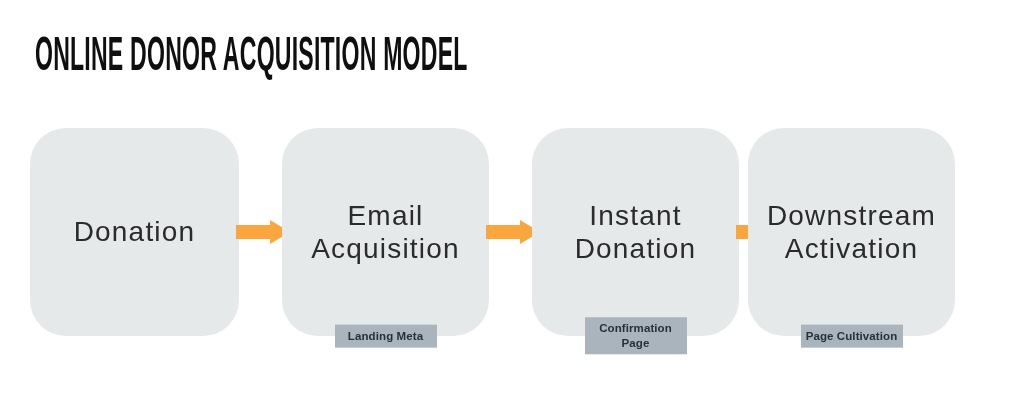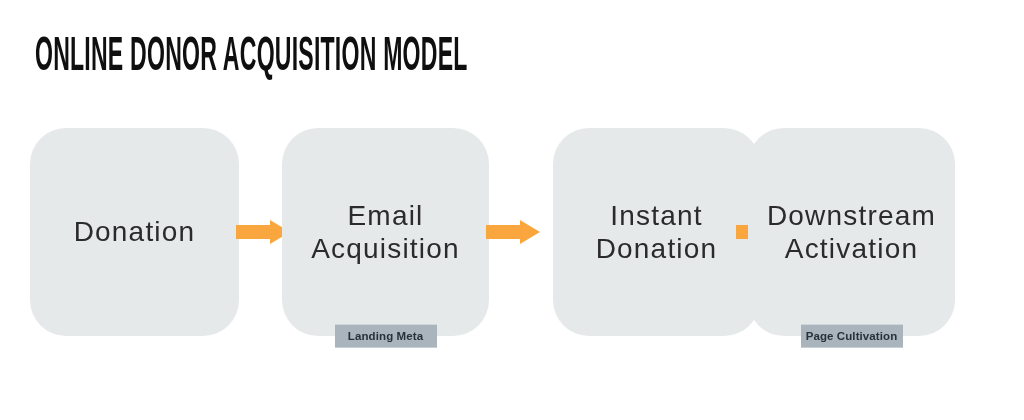--- a/index.html
+++ b/index.html
@@ -26,21 +26,21 @@
     transform: scaleX(0.48);
     transform-origin: left top;
   }
   .stage {
     position: absolute;
     top: 128px;
     width: 207px; height: 208px;
   }
   .stage.s1 { left: 30px; width: 209px; }
   .stage.s2 { left: 282px; }
-  .stage.s3 { left: 553px; }
+  .stage.s3 { left: 532px; }
   .stage.s4 { left: 748px; }
   .box {
     position: absolute;
     inset: 0;
     background: var(--box-fill, #e5e9ea);
     border-radius: 36px;
     display: flex;
     align-items: center;
     justify-content: center;
   }
@@ -108,20 +108,21 @@
   <div class="arrow a2">
     <svg width="54" height="24" viewBox="0 0 54 24" aria-hidden="true">
       <polygon points="0,5 34,5 34,0 54,12 34,24 34,19 0,19" fill="currentColor"></polygon>
     </svg>
   </div>
 
   <div class="stage s3">
     <div class="box">
       <div class="box-label">Instant Donation</div>
     </div>
+    <div class="tag">Confirmation Page</div>
   </div>
 
   <div class="arrow a3">
     <svg width="54" height="24" viewBox="0 0 54 24" aria-hidden="true">
       <polygon points="0,5 34,5 34,0 54,12 34,24 34,19 0,19" fill="currentColor"></polygon>
     </svg>
   </div>
 
   <div class="stage s4">
     <div class="box">

